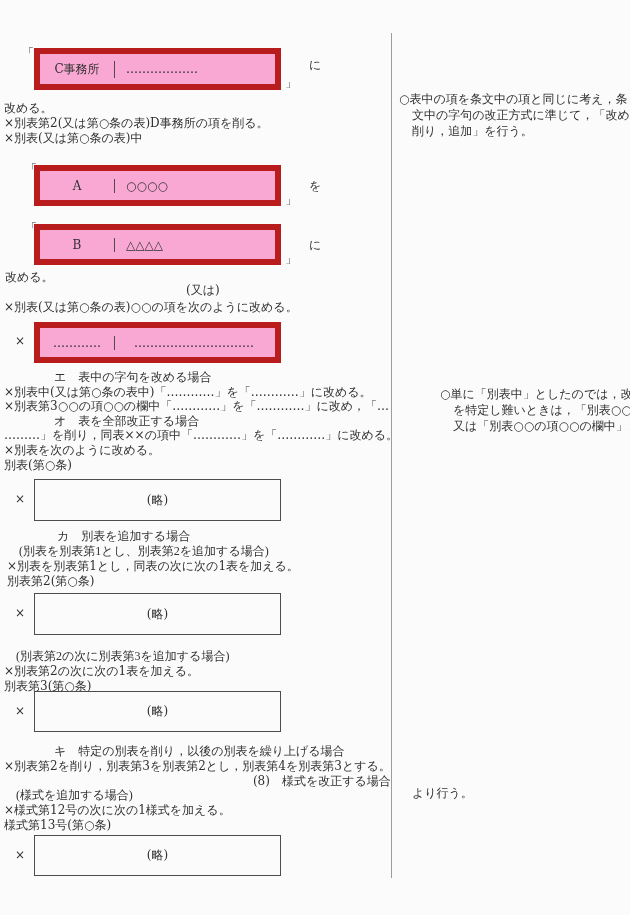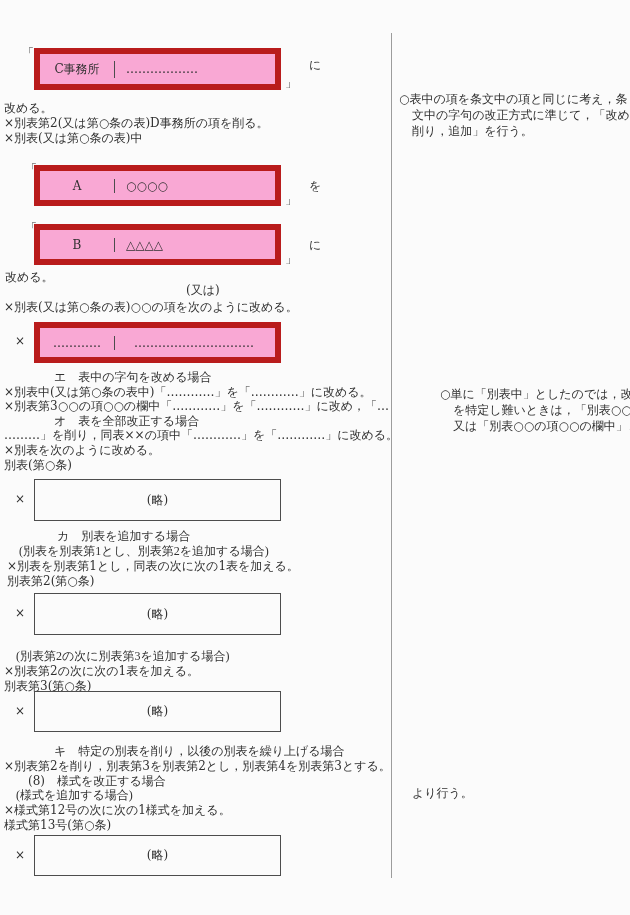--- a/index.html
+++ b/index.html
@@ -9,21 +9,21 @@
     background:#fbfbfb;
     color:#303030;
     font-family:"DejaVu Serif","Liberation Serif",serif;
     font-size:12px;
     overflow:hidden;
   }
   .abs{position:absolute;}
   .ln{white-space:pre;}
   .ind-head{padding-left:50px;}
   .ind-paren{padding-left:12px;font-family:Liberation Serif, serif;}
-  .ind-num{padding-left:24px;}
+  .ind-num{padding-left:24px;text-align:right;}
   .cont{padding-left:13px;}
   .vdivider{width:1px;background:#9c9c9c;}
   .tbox{
     border:6px solid #b91c1c;
     display:flex;align-items:center;
     box-sizing:border-box;
     background:#f9a8d4;
   }
   .tbox .c1{
     width:74px;border-right:1px solid #4d4d4d;

